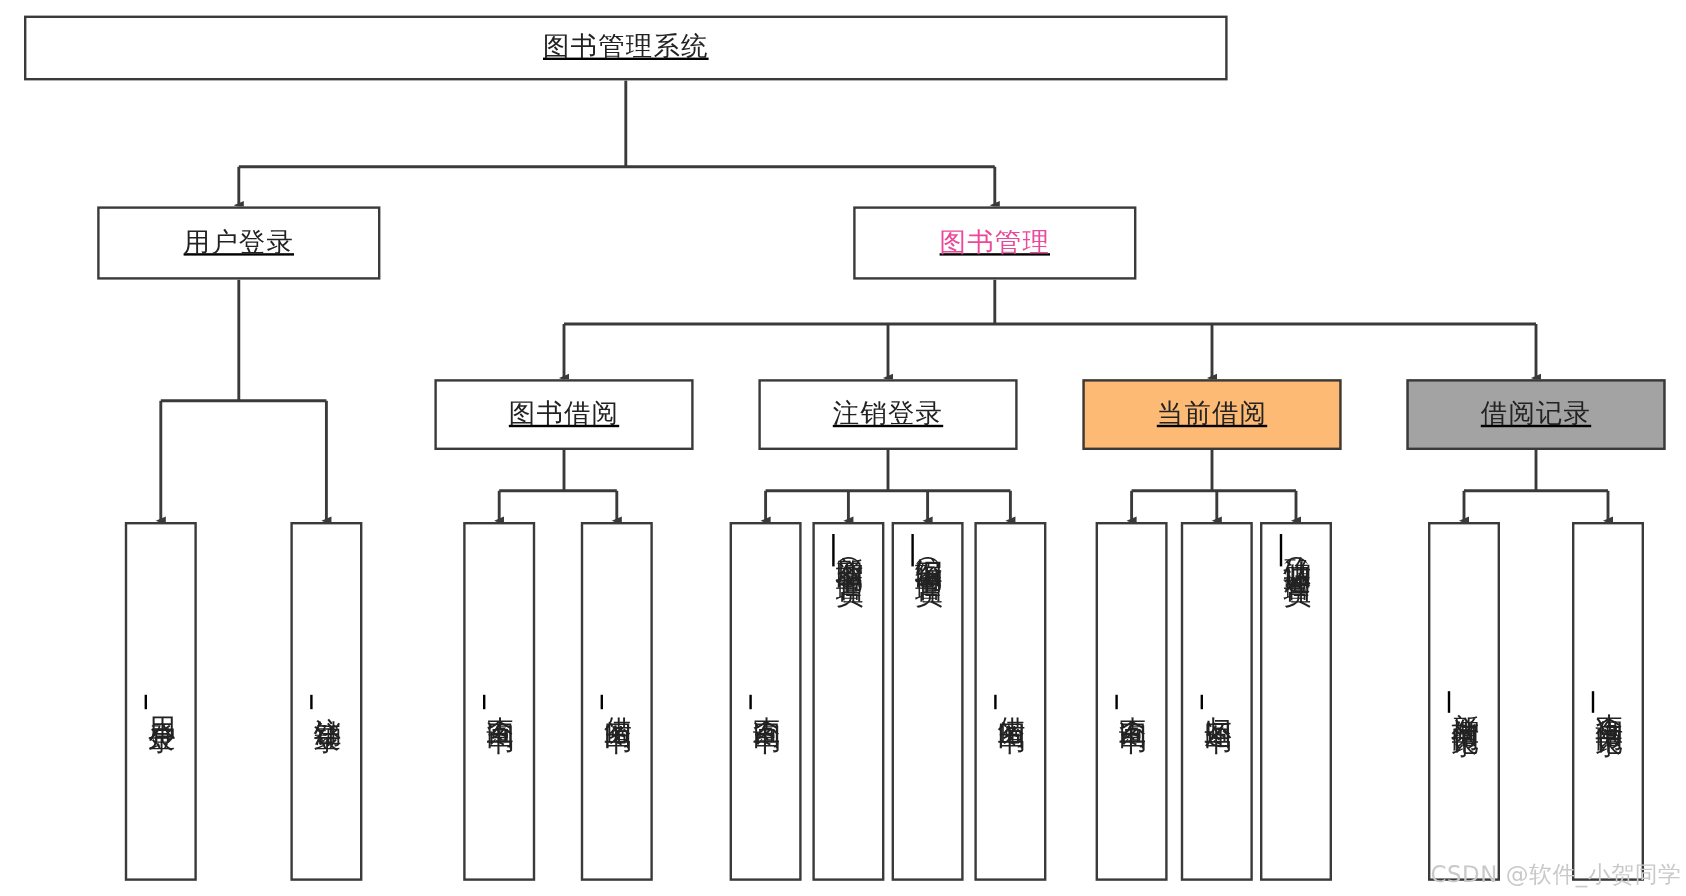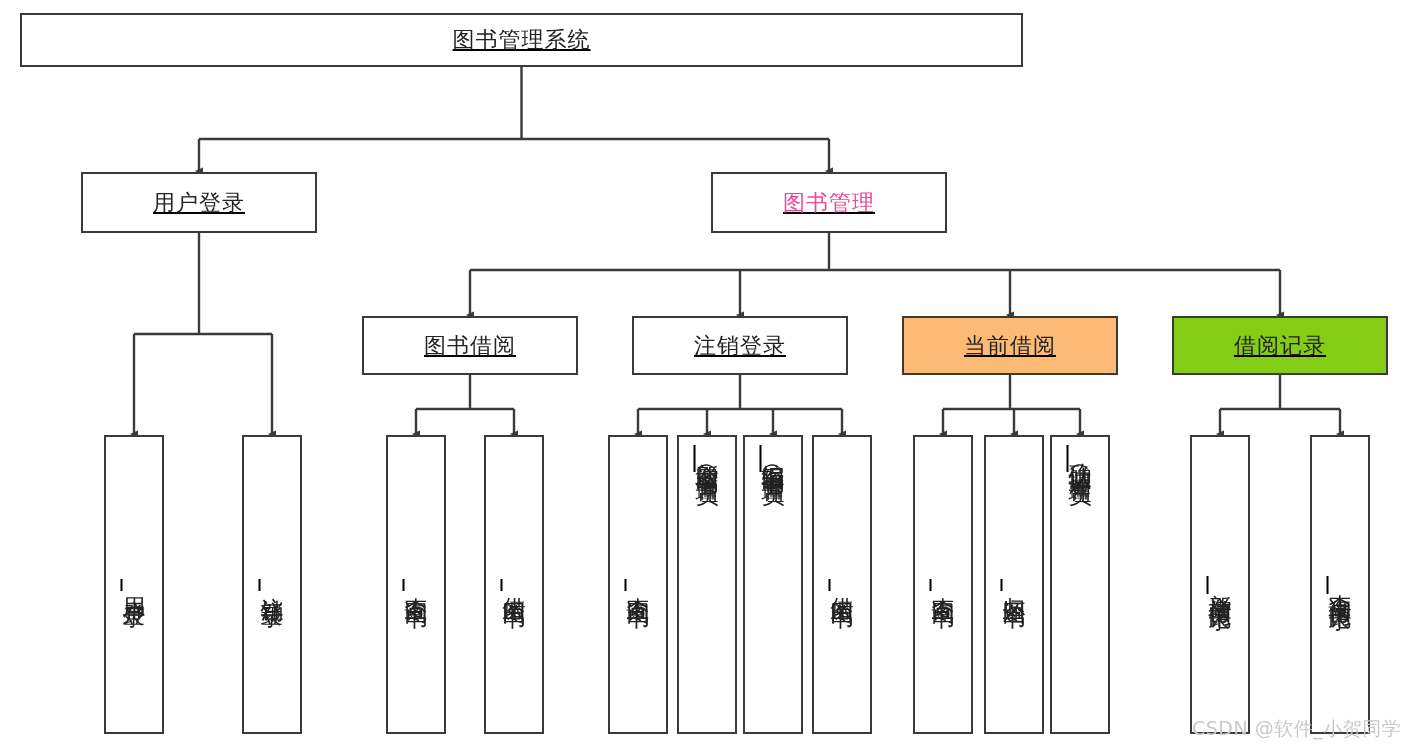--- a/index.html
+++ b/index.html
@@ -132,21 +132,21 @@
       </div>
       <div class="node horizontal" style="left: 362px; top: 316px; width: 216px; height: 59px; border-color: rgb(58, 58, 58); background: rgb(255, 255, 255);">
         <span class="node-label" style="color: rgb(34, 34, 34);">图书借阅</span>
       </div>
       <div class="node horizontal" style="left: 632px; top: 316px; width: 216px; height: 59px; border-color: rgb(58, 58, 58); background: rgb(255, 255, 255);">
         <span class="node-label" style="color: rgb(34, 34, 34);">注销登录</span>
       </div>
       <div class="node horizontal" style="left: 902px; top: 316px; width: 216px; height: 59px; border-color: rgb(58, 58, 58); background: #fdba74;">
         <span class="node-label" style="color: rgb(34, 34, 34);">当前借阅</span>
       </div>
-      <div class="node horizontal" style="left: 1172px; top: 316px; width: 216px; height: 59px; border-color: rgb(58, 58, 58); background: #84cc16;">
+      <div class="node horizontal" style="left: 1172px; top: 316px; width: 216px; height: 59px; border-color: rgb(58, 58, 58); background: #a3a3a3;">
         <span class="node-label" style="color: rgb(34, 34, 34);">借阅记录</span>
       </div>
       <div class="node vertical centered" style="left: 104px; top: 435px; width: 60px; height: 299px; border-color: rgb(58, 58, 58); background: rgb(255, 255, 255);">
         <span class="node-label" style="color: rgb(34, 34, 34);">用户登录</span>
       </div>
       <div class="node vertical centered" style="left: 242px; top: 435px; width: 60px; height: 299px; border-color: rgb(58, 58, 58); background: rgb(255, 255, 255);">
         <span class="node-label" style="color: rgb(34, 34, 34);">注销登录</span>
       </div>
       <div class="node vertical centered" style="left: 386px; top: 435px; width: 60px; height: 299px; border-color: rgb(58, 58, 58); background: rgb(255, 255, 255);">
         <span class="node-label" style="color: rgb(34, 34, 34);">查询图书</span>

